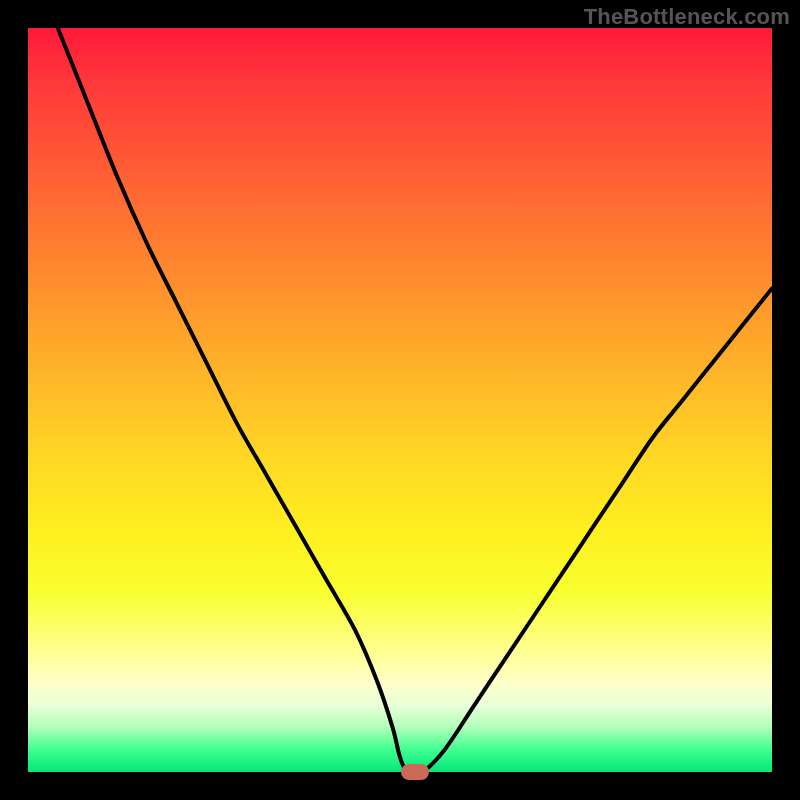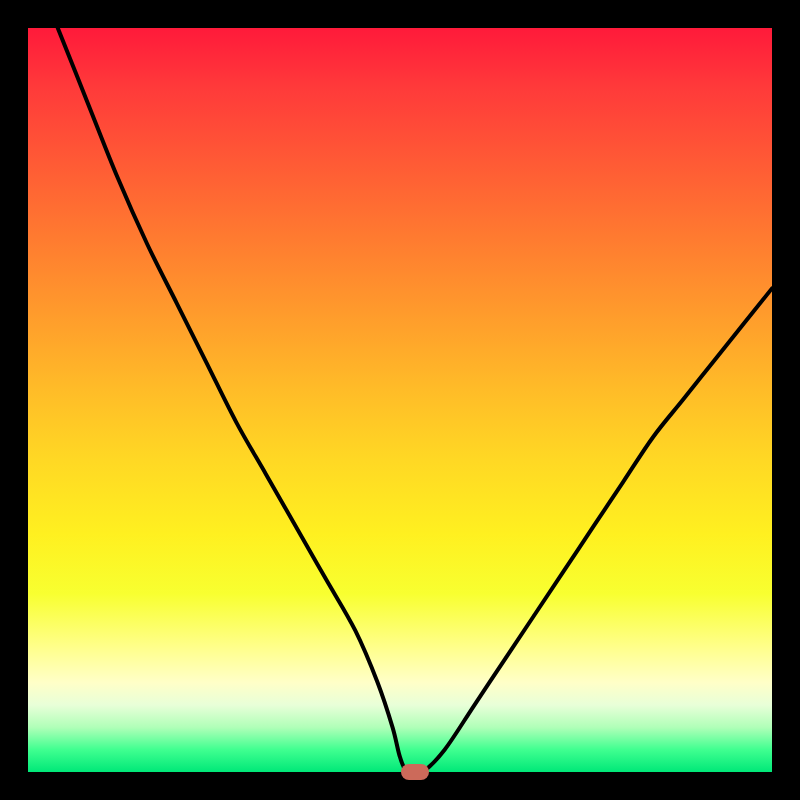--- a/index.html
+++ b/index.html
@@ -58,19 +58,20 @@
     height: 16px;
     background: #cc6a5a;
     border-radius: 8px;
     transform: translate(-50%, -50%);
     z-index: 10;
   }
 </style>
 </head>
 <body>
 <div class="container">
+  <div class="watermark">TheBottleneck.com</div>
   <div class="plot-area">
     <svg class="curve" viewBox="0 0 744 744" preserveAspectRatio="none">
       <path id="curve-path" fill="none" stroke="#000" stroke-width="4" stroke-linejoin="round" stroke-linecap="round" d="M 29.76 0.00 C 34.72 12.40, 49.60 49.60, 59.52 74.40 C 69.44 99.20, 79.36 125.24, 89.28 148.80 C 99.20 172.36, 109.12 194.68, 119.04 215.76 C 128.96 236.84, 138.88 255.44, 148.80 275.28 C 158.72 295.12, 168.64 314.96, 178.56 334.80 C 188.48 354.64, 198.40 375.72, 208.32 394.32 C 218.24 412.92, 228.16 429.04, 238.08 446.40 C 248.00 463.76, 257.92 481.12, 267.84 498.48 C 277.76 515.84, 287.68 533.20, 297.60 550.56 C 307.52 567.92, 318.68 585.28, 327.36 602.64 C 336.04 620.00, 343.48 638.60, 349.68 654.72 C 355.88 670.84, 360.84 686.96, 364.56 699.36 C 368.28 711.76, 369.52 721.68, 372.00 729.12 C 374.48 736.56, 375.72 741.52, 379.44 744.00 C 383.16 746.48, 388.12 747.72, 394.32 744.00 C 400.52 740.28, 407.96 732.84, 416.64 721.68 C 425.32 710.52, 436.48 691.92, 446.40 677.04 C 456.32 662.16, 466.24 647.28, 476.16 632.40 C 486.08 617.52, 496.00 602.64, 505.92 587.76 C 515.84 572.88, 525.76 558.00, 535.68 543.12 C 545.60 528.24, 555.52 513.36, 565.44 498.48 C 575.36 483.60, 585.28 468.72, 595.20 453.84 C 605.12 438.96, 615.04 422.84, 624.96 409.20 C 634.88 395.56, 644.80 384.40, 654.72 372.00 C 664.64 359.60, 674.56 347.20, 684.48 334.80 C 694.40 322.40, 704.32 310.00, 714.24 297.60 C 724.16 285.20, 739.04 266.60, 744.00 260.40"></path>
     </svg>
     <div class="marker" id="min-marker" style="left: 386.88px; top: 744px;"></div>
   </div>
 </div>
 
 </body></html>

